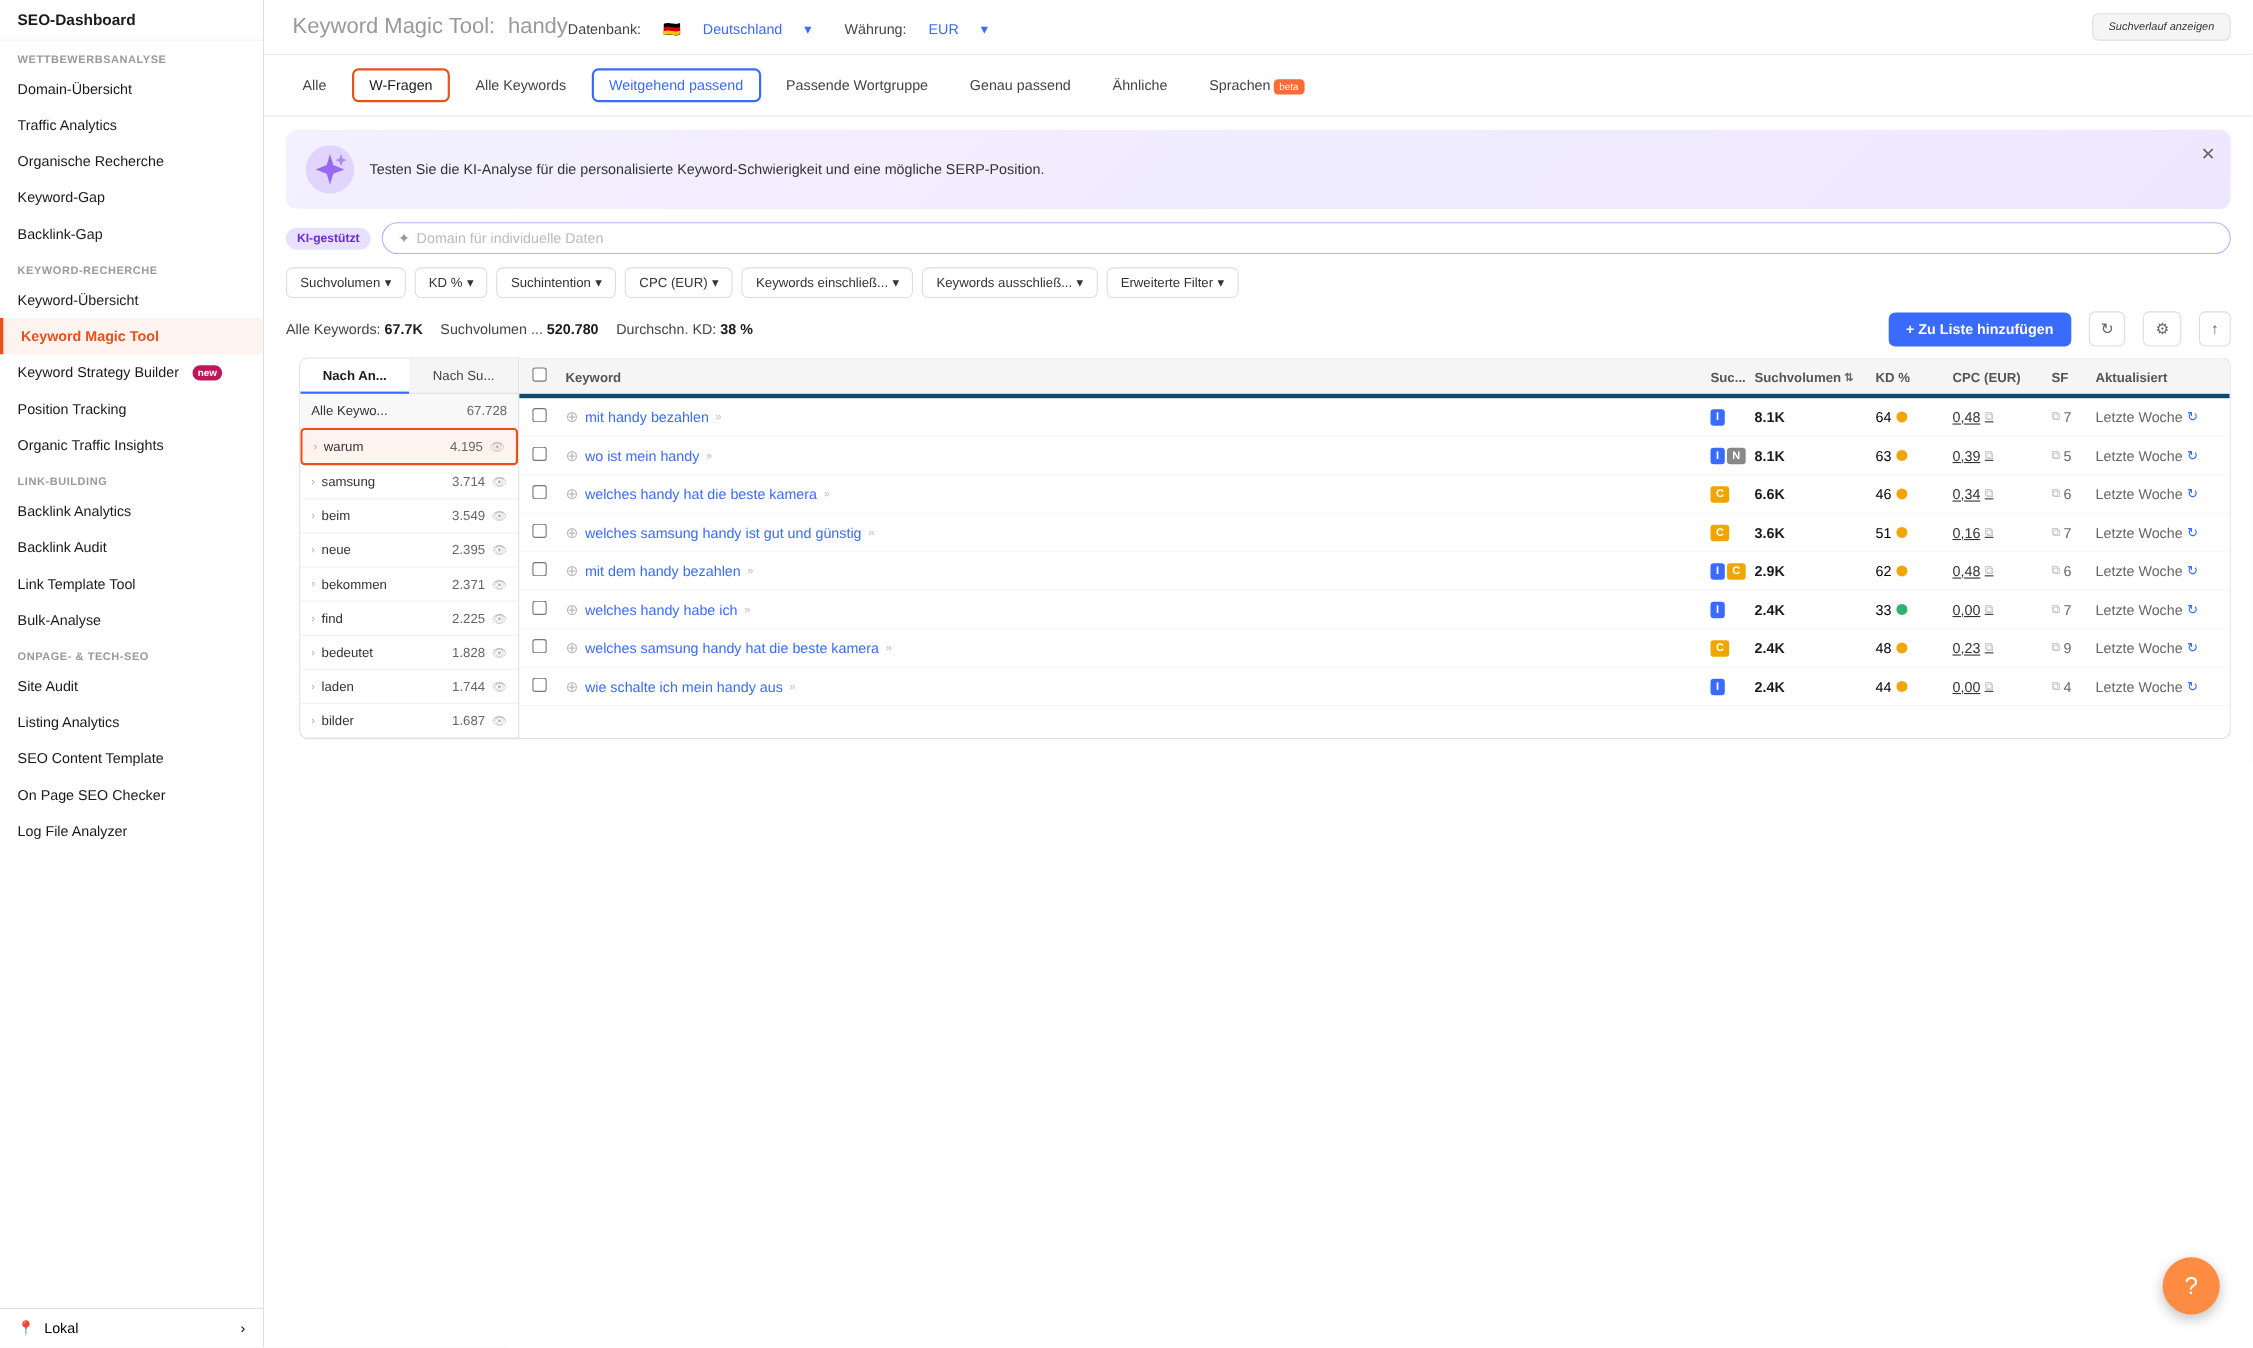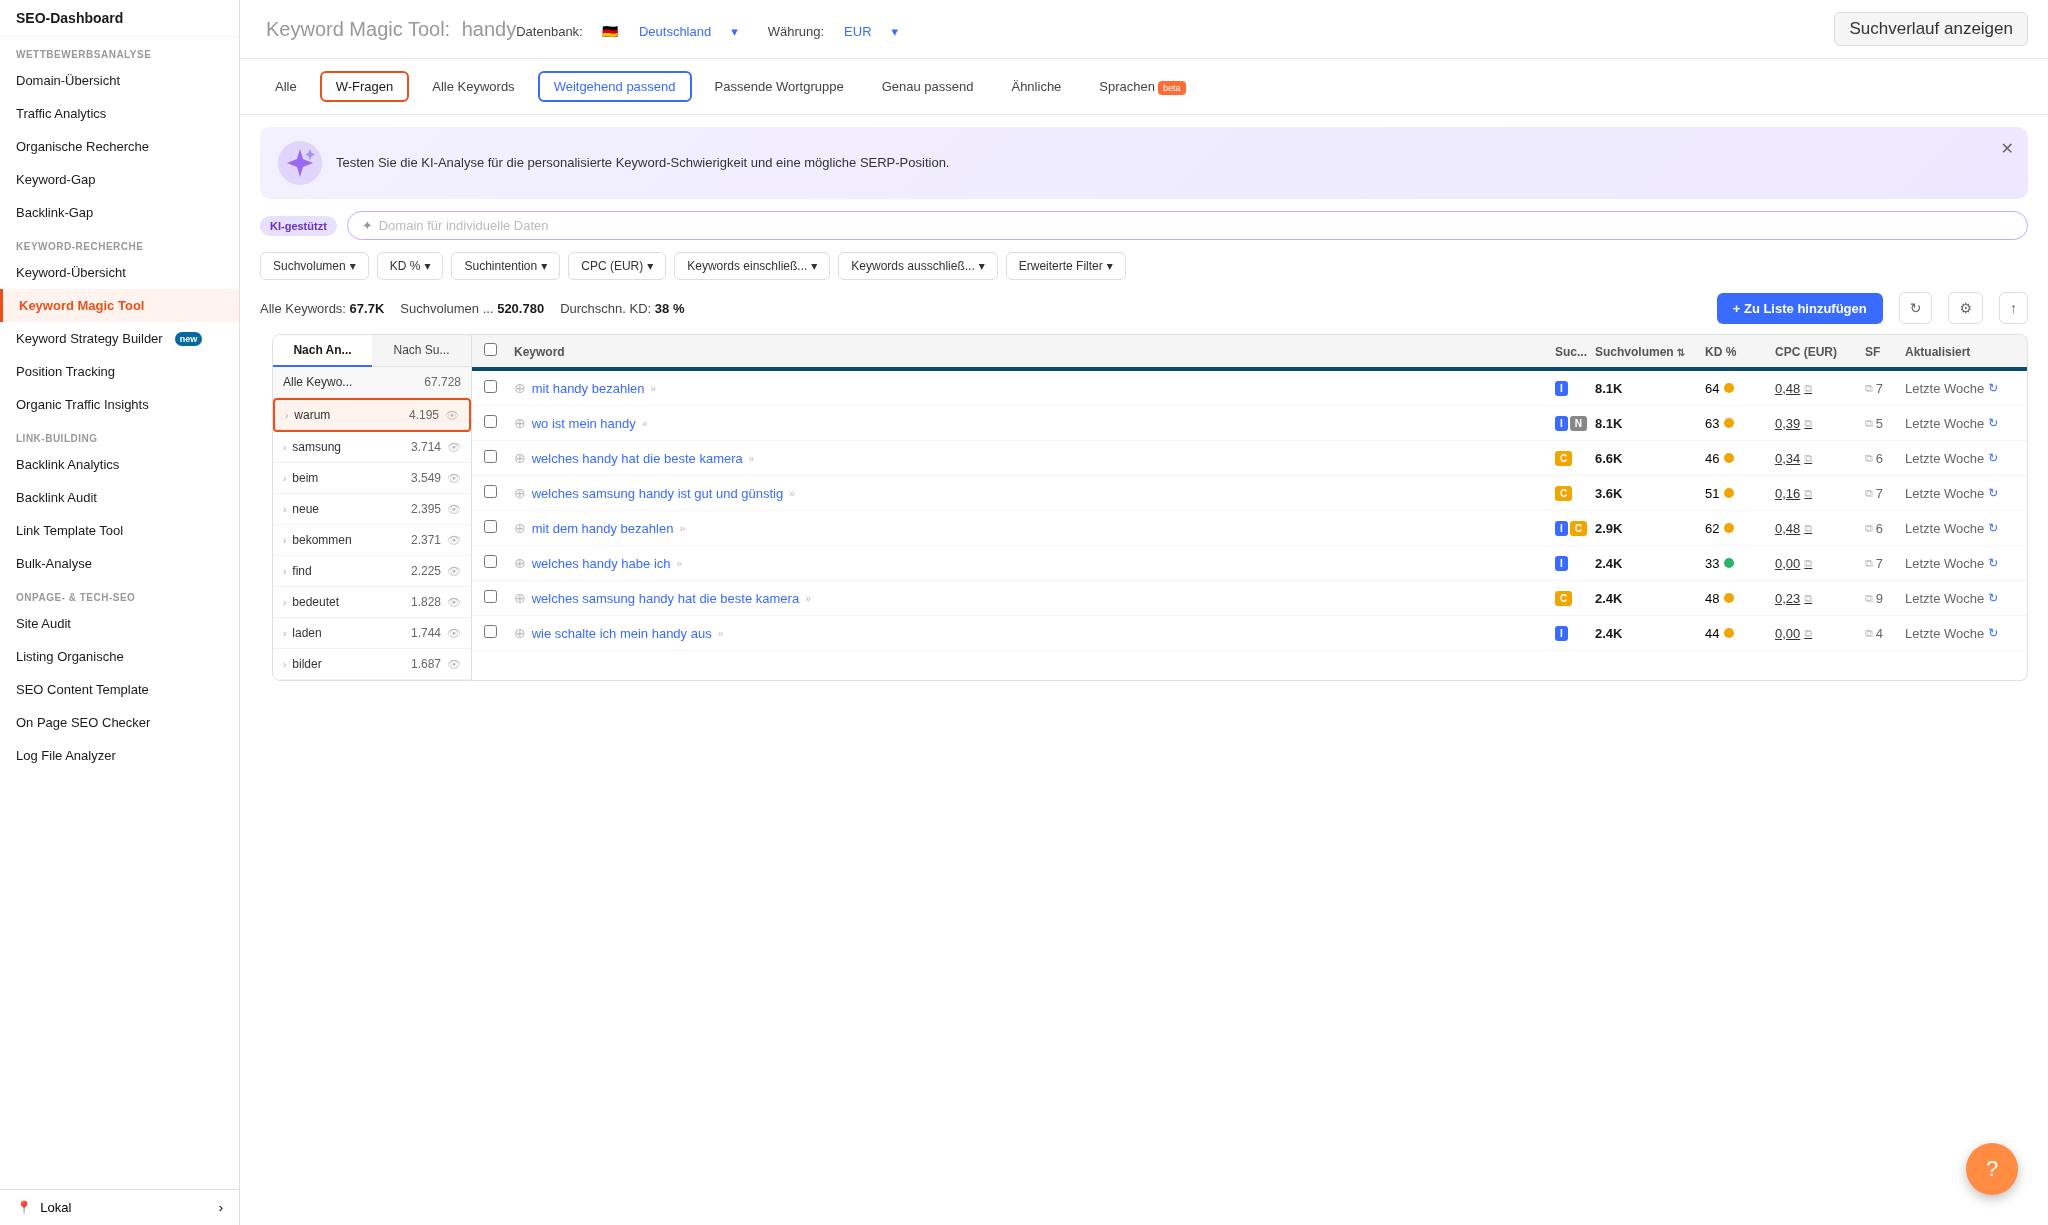--- a/index.html
+++ b/index.html
@@ -4,33 +4,33 @@
   <style>
     * { box-sizing: border-box; margin: 0; padding: 0; }
     body { font-family: -apple-system, BlinkMacSystemFont, 'Segoe UI', Arial, sans-serif; font-size: 13px; background: #f0f0f0; display: flex; height: 100vh; overflow: hidden; }
     
     
     .sidebar { width: 240px; background: #fff; border-right: 1px solid #e0e0e0; display: flex; flex-direction: column; overflow-y: auto; flex-shrink: 0; }
     .sidebar-item { padding: 9px 16px; cursor: pointer; color: #1a1a1a; font-size: 13px; display: flex; align-items: center; gap: 8px; }
     .sidebar-item.active { background: #fff3ef; color: #e8521a; font-weight: 600; border-left: 3px solid #e8521a; }
     .sidebar-section-label { padding: 12px 16px 4px; font-size: 10px; font-weight: 700; color: #999; letter-spacing: 0.5px; text-transform: uppercase; }
     .sidebar-top { padding: 10px 16px; font-weight: 600; font-size: 14px; color: #1a1a1a; border-bottom: 1px solid #f0f0f0; }
-    .badge-new { background: #0369a1; color: #fff; font-size: 9px; padding: 2px 5px; border-radius: 8px; font-weight: 700; margin-left: 4px; }
+    .badge-new { background: #be185d; color: #fff; font-size: 9px; padding: 2px 5px; border-radius: 8px; font-weight: 700; margin-left: 4px; }
     .sidebar-bottom { margin-top: auto; padding: 10px 16px; border-top: 1px solid #e0e0e0; display: flex; align-items: center; gap: 8px; cursor: pointer; }
     
     
     .main { flex: 1; display: flex; flex-direction: column; overflow: hidden; background: #fff; }
     
     
     .header { padding: 12px 20px; border-bottom: 1px solid #e8e8e8; display: flex; align-items: center; justify-content: space-between; background: #fff; }
     .header-title { font-size: 20px; font-weight: 700; color: #1a1a1a; }
     .header-title span { color: #999; font-weight: 400; margin-left: 6px; }
     .header-meta { display: flex; align-items: center; gap: 20px; margin-top: 4px; font-size: 13px; color: #444; }
     .header-left { display: flex; flex-direction: row; }
-    .btn-suchverlauf { background: #f5f5f5; border: 1px solid #ddd; padding: 6px 14px; border-radius: 6px; cursor: pointer; font-size: 17px; color: #333; }
+    .btn-suchverlauf { background: #f5f5f5; border: 1px solid #ddd; padding: 6px 14px; border-radius: 6px; cursor: pointer; font-size: 10px; color: #333; font-style: italic; }
     .dropdown-trigger { color: #3a6bff; cursor: pointer; display: inline-flex; align-items: center; gap: 3px; }
     
     
     .content { flex: 1; overflow-y: auto; padding: 0; }
     
     
     .tabs-bar { padding: 12px 20px; display: flex; align-items: center; gap: 8px; border-bottom: 1px solid #e8e8e8; flex-wrap: wrap; }
     .tab { padding: 6px 14px; border-radius: 6px; cursor: pointer; font-size: 13px; border: 1px solid transparent; color: #444; }
     .tab.active-tab { border: 2px solid #e8521a; color: #1a1a1a; font-weight: 500; background: #fff; }
     .tab.active-blue { border: 2px solid #3a6bff; color: #3a6bff; font-weight: 500; background: #fff; }
@@ -170,21 +170,21 @@
         <span>Link Template Tool</span>
       </div>
       <div class="sidebar-item">
         <span>Bulk-Analyse</span>
       </div>
       <div class="sidebar-section-label">ONPAGE- &amp; TECH-SEO</div>
       <div class="sidebar-item">
         <span>Site Audit</span>
       </div>
       <div class="sidebar-item">
-        <span>Listing Organische</span>
+        <span>Listing Analytics</span>
       </div>
       <div class="sidebar-item">
         <span>SEO Content Template</span>
       </div>
       <div class="sidebar-item">
         <span>On Page SEO Checker</span>
       </div>
       <div class="sidebar-item">
         <span>Log File Analyzer</span>
       </div>

